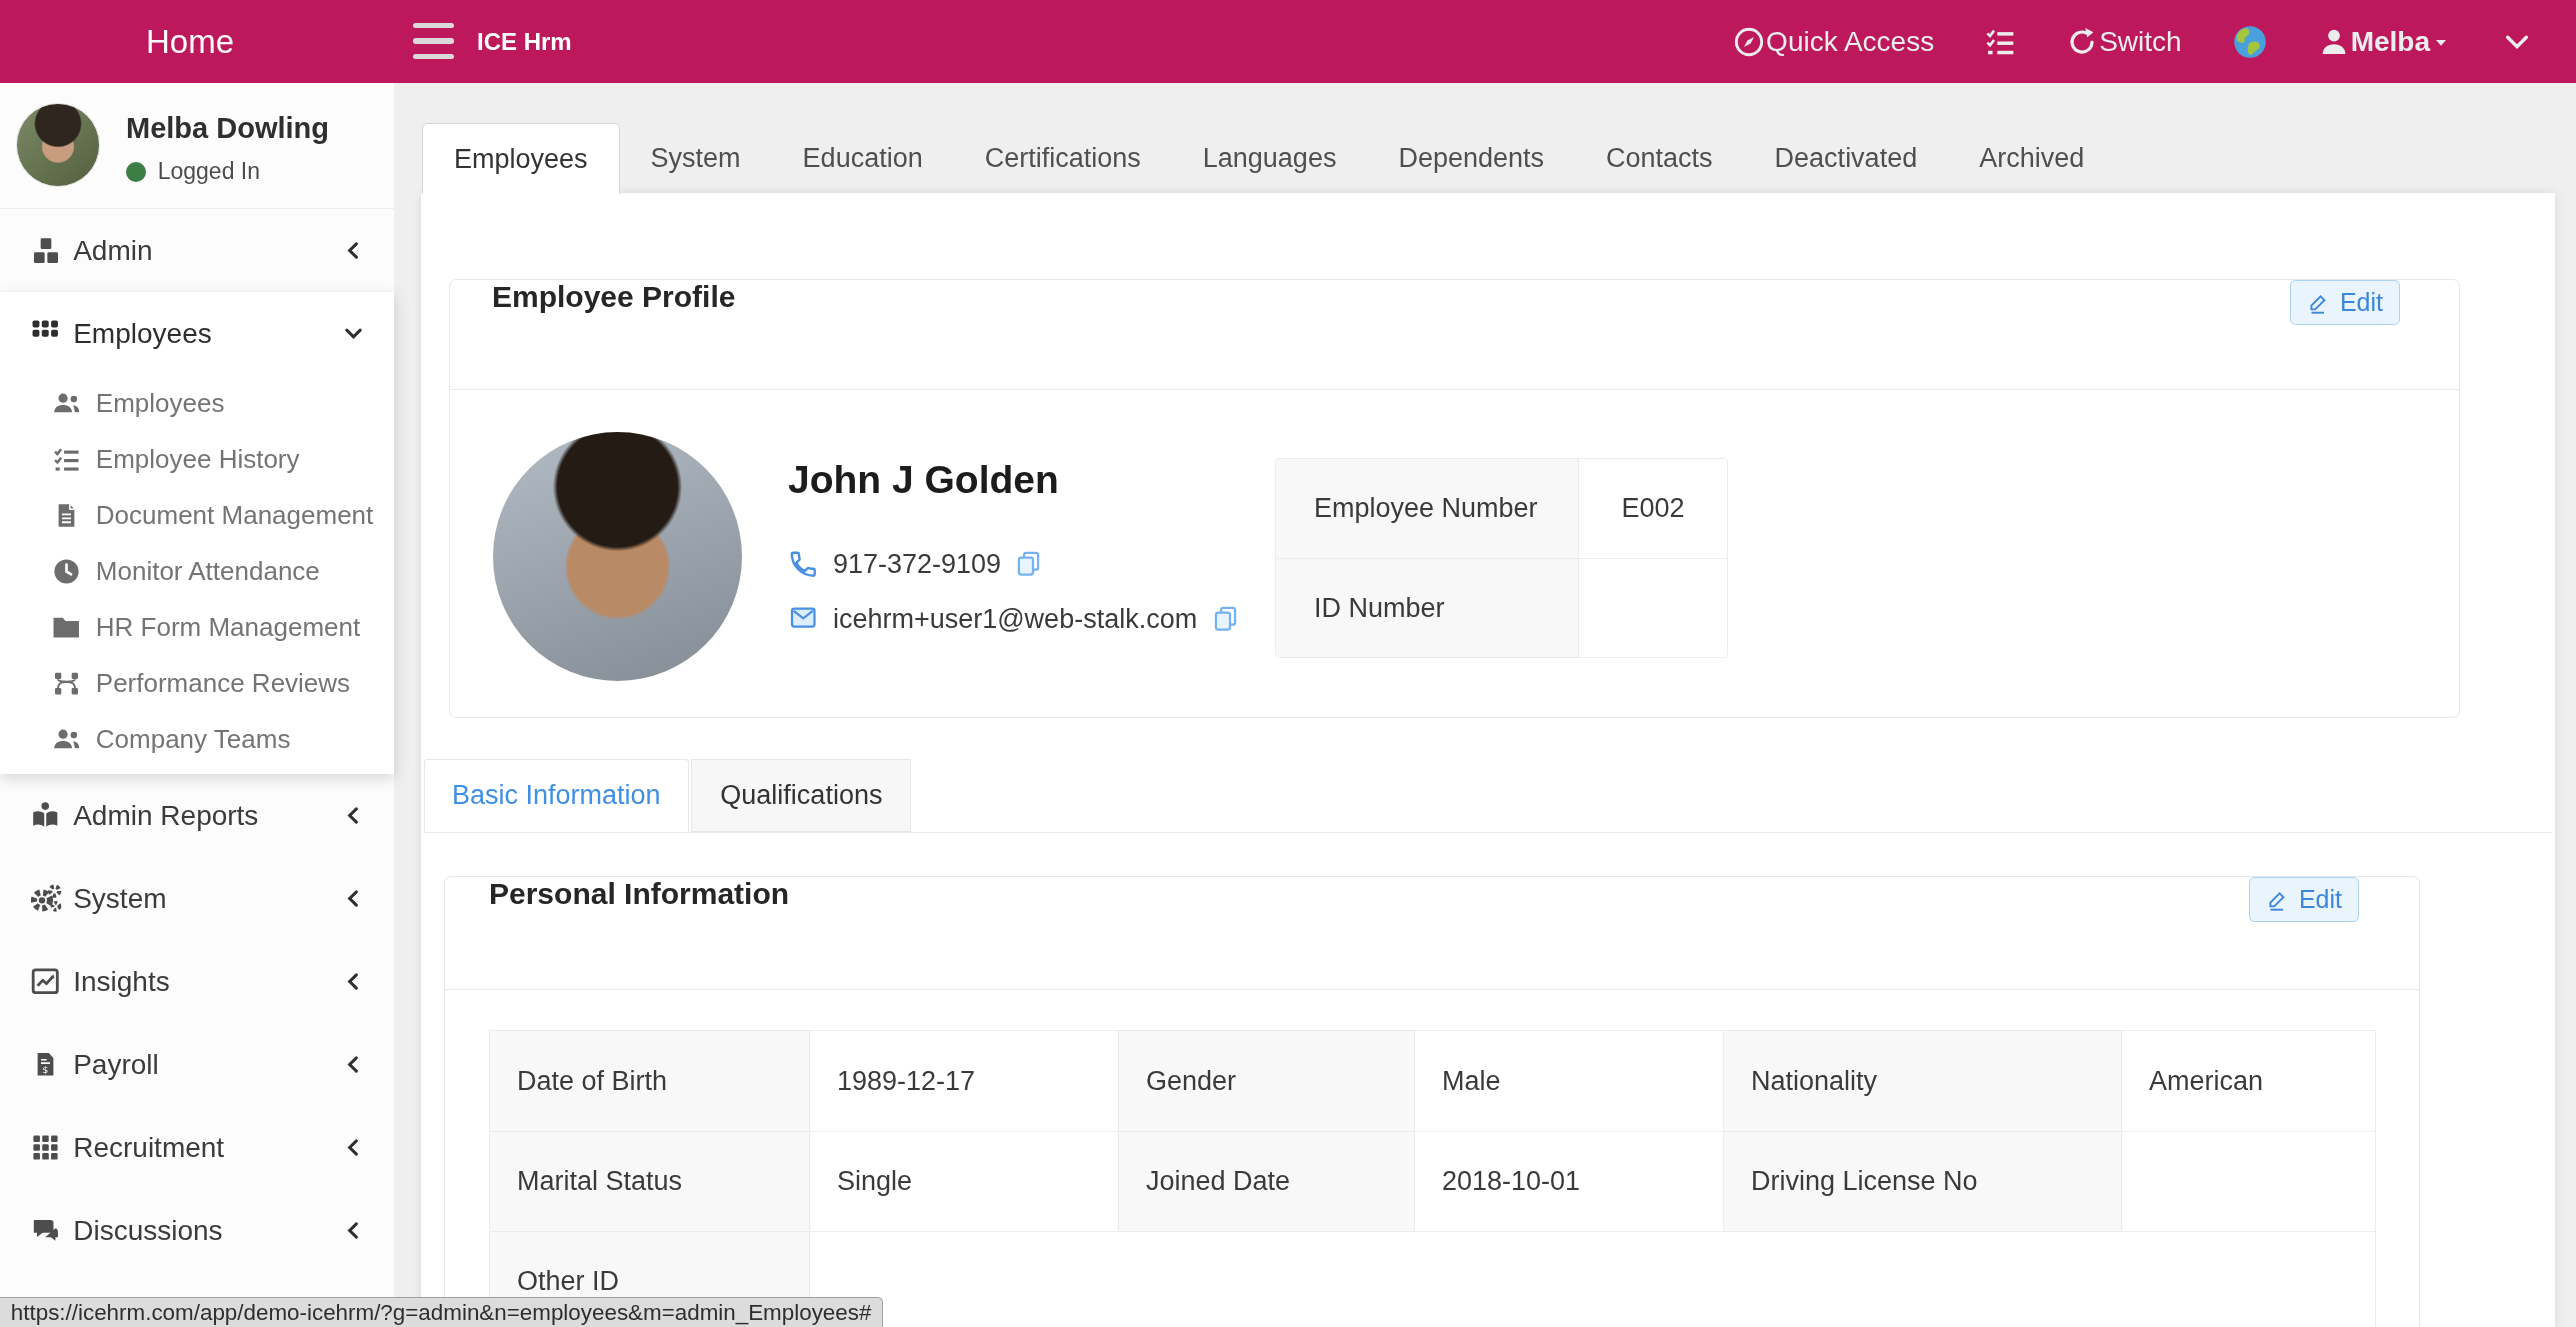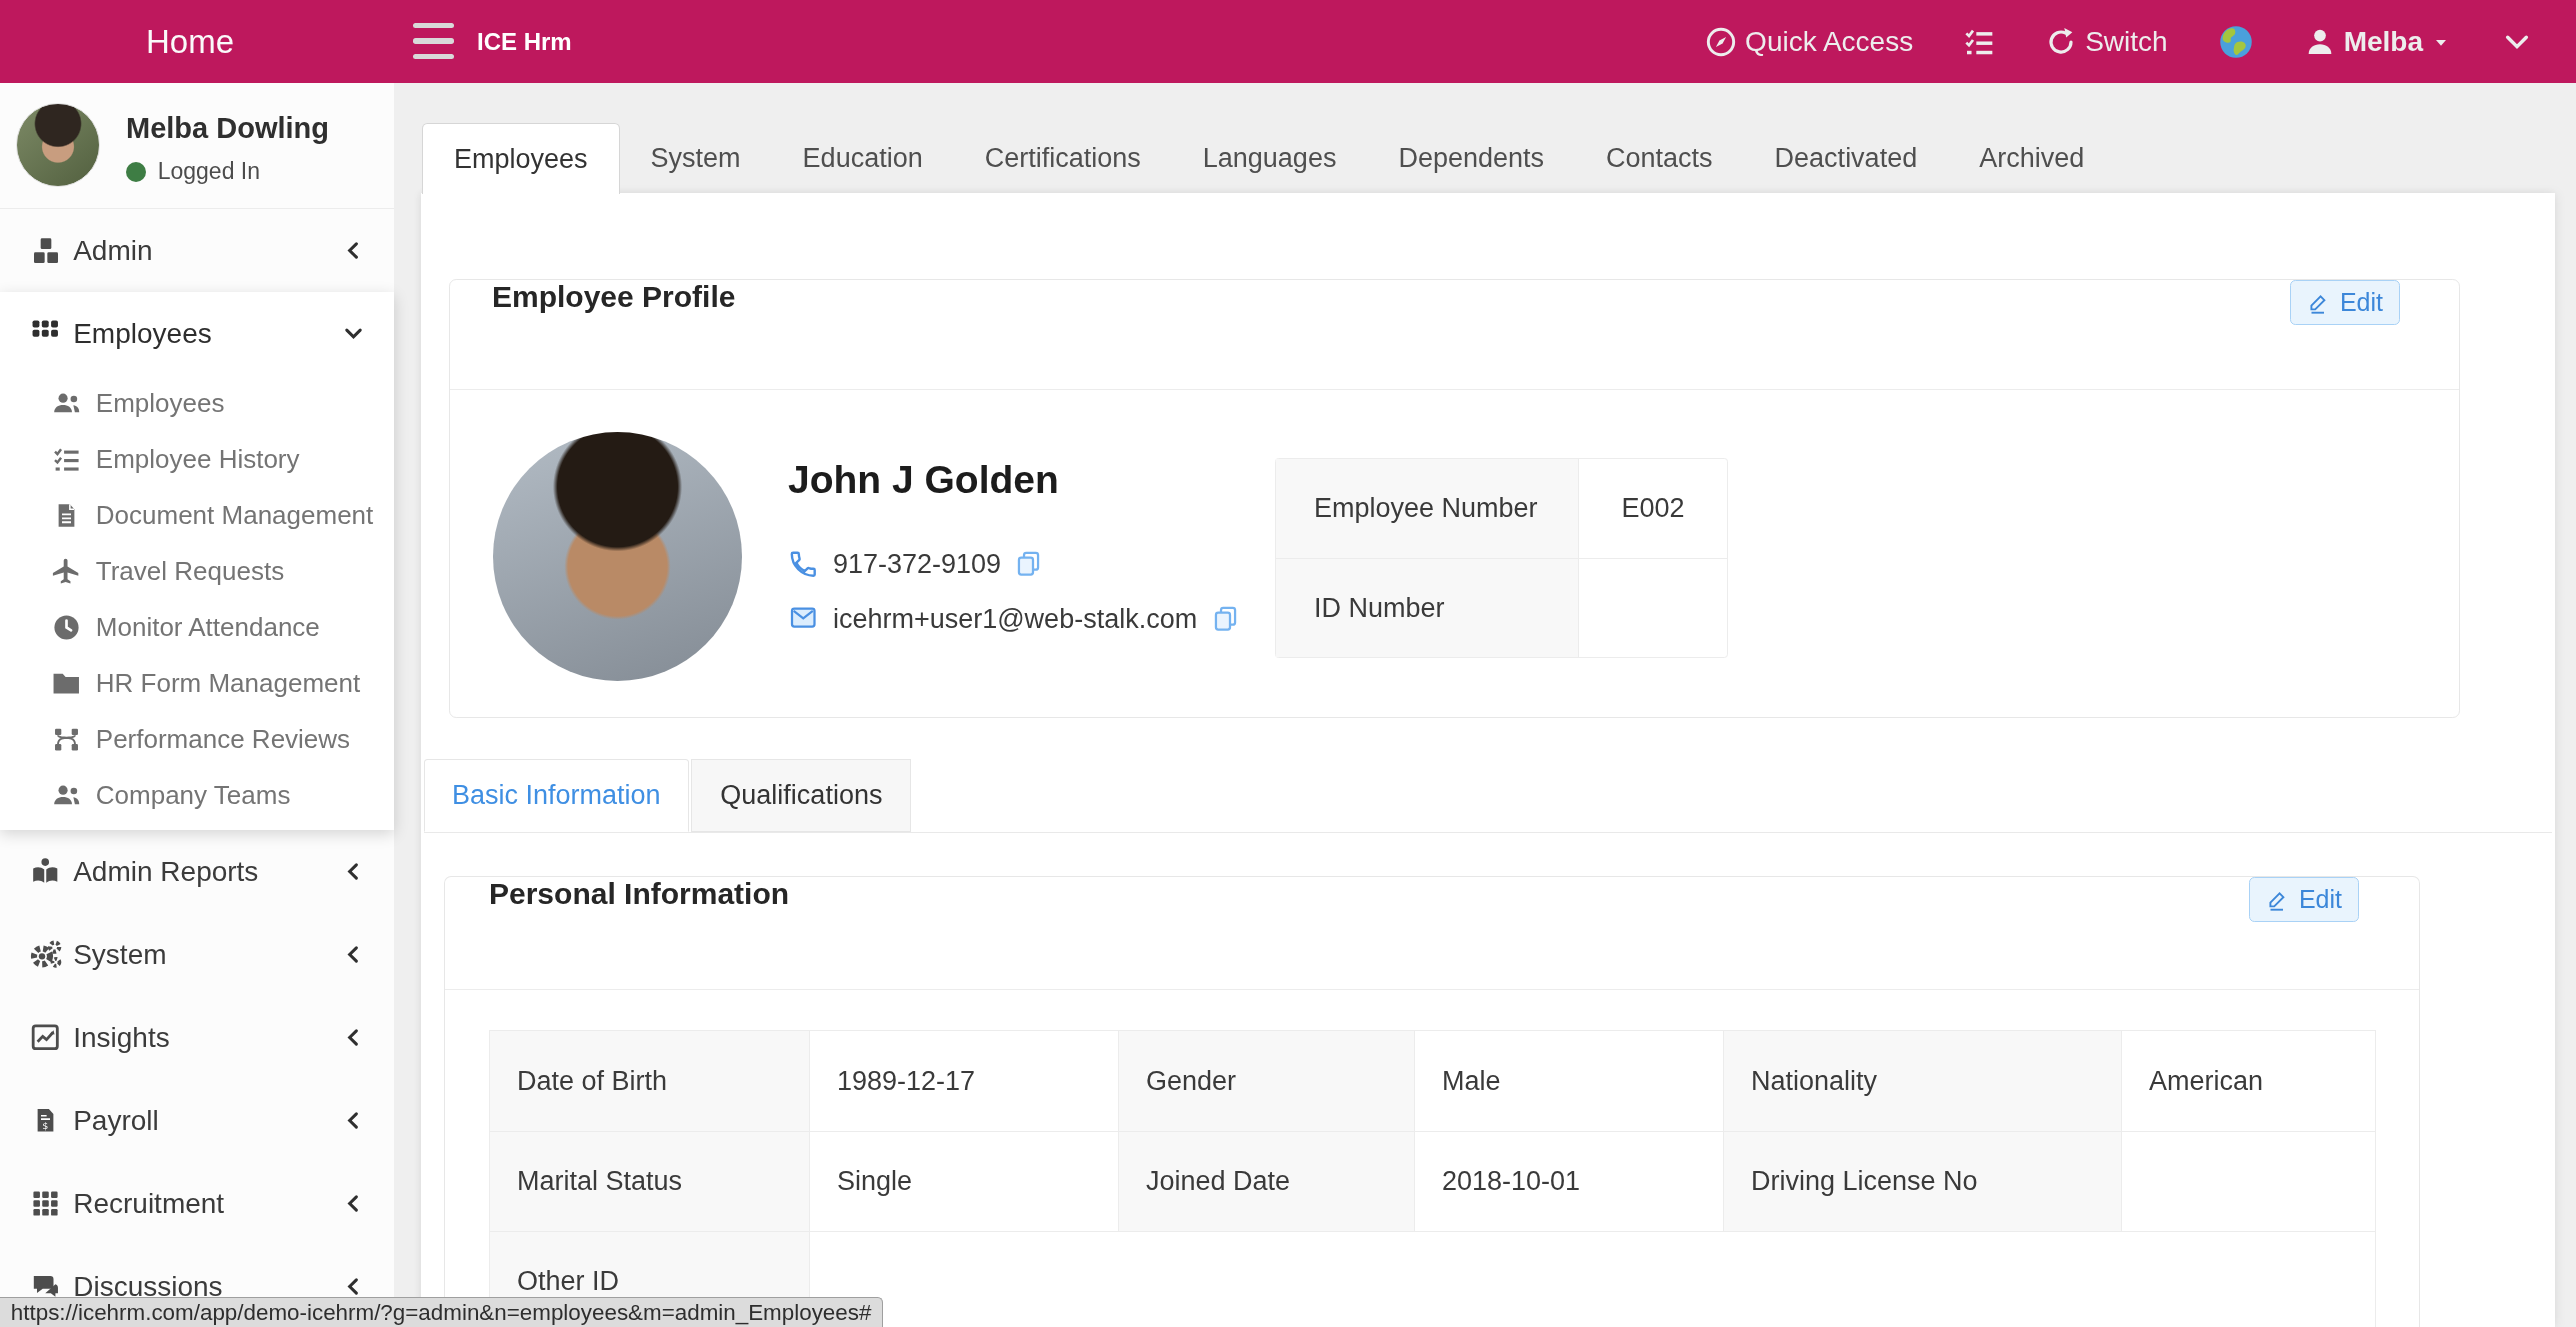--- a/index.html
+++ b/index.html
@@ -6,21 +6,21 @@
   html,body { width:2576px; height:1327px; overflow:hidden;
     font-family:"Liberation Sans","DejaVu Sans",sans-serif; background:#efefef; }
 
   
   .navbar { position:absolute; top:0; left:0; width:2576px; height:83px; background:#be185d; color:#ededed; z-index:40; }
   .nav-home { position:absolute; left:146px; top:0; height:83px; display:flex; align-items:center; font-size:33px; color:#fafafa; cursor:pointer; }
   .hamburger { position:absolute; left:413px; top:23px; width:41px; height:36px; display:flex; flex-direction:column; justify-content:space-between; cursor:pointer; }
   .hamburger span { display:block; height:5.4px; border-radius:2.7px; background:#d9d9d9; }
   .brand { position:absolute; left:477px; top:0; height:83px; display:flex; align-items:center; font-size:24px; font-weight:700; color:#ffffff; }
   .nav-right { position:absolute; right:43px; top:0; height:83px; display:flex; align-items:center; gap:50px; font-size:28px; font-weight:500; color:#ededed; }
-  .nav-group { display:flex; align-items:center; gap:8px; cursor:pointer; }
+  .nav-group { display:flex; align-items:center; gap:1px; cursor:pointer; }
   .nav-icon { width:32px; height:32px; flex:0 0 auto; }
   .globe-icon { width:36px; height:36px; }
 
   
   .sidebar { position:absolute; top:83px; left:0; width:394px; height:1245px; background:#fcfcfc; z-index:10; }
   .profile-block { position:relative; height:126px; border-bottom:0.9px solid #ececec; }
   .profile-avatar { position:absolute; left:16px; top:20px; width:84px; height:84px; border-radius:50%; border:1.8px solid #e3e3e3;
       background: radial-gradient(circle at 50% 24%, #2f2620 0 30%, rgba(0,0,0,0) 32%),
                   radial-gradient(circle at 50% 52%, #c89d7f 0 26%, rgba(0,0,0,0) 28%),
                   linear-gradient(140deg,#7d8a66,#52603f); }
@@ -218,28 +218,20 @@
       <span class="mi">
           <svg width="27" height="29" viewBox="0 0 24 24">
             <path d="M5 2h10l4 4.5V22H5z" fill="currentColor"></path>
             <path d="M15 2v4.5h4" fill="none" stroke="#fff" stroke-width="1.4"></path>
             <g stroke="#fff" stroke-width="1.6">
               <path d="M8 11h8M8 14.5h8M8 18h8"></path>
             </g>
           </svg>
         </span>
       <span>Document Management</span>
-    </div>
-    <div class="sub-item">
-      <span class="mi">
-          <svg width="30.5" height="30.5" viewBox="0 0 24 24">
-            <path d="M21.5 15.5v-2.2l-8.5-5V3.6a1.5 1.5 0 0 0-3 0v4.7l-8.5 5v2.2l8.5-2.6v5.3l-2.3 1.7v1.7l3.8-1.1 3.8 1.1v-1.7L13 18.2v-5.3z" fill="currentColor"></path>
-          </svg>
-        </span>
-      <span>Travel Requests</span>
     </div>
     <div class="sub-item">
       <span class="mi">
           <svg width="29" height="29" viewBox="0 0 24 24">
             <circle cx="12" cy="12" r="10" fill="currentColor"></circle>
             <path d="M12 6.2V12l3.8 2.3" fill="none" stroke="#fff" stroke-width="2.2" stroke-linecap="round"></path>
           </svg>
         </span>
       <span>Monitor Attendance</span>
     </div>

